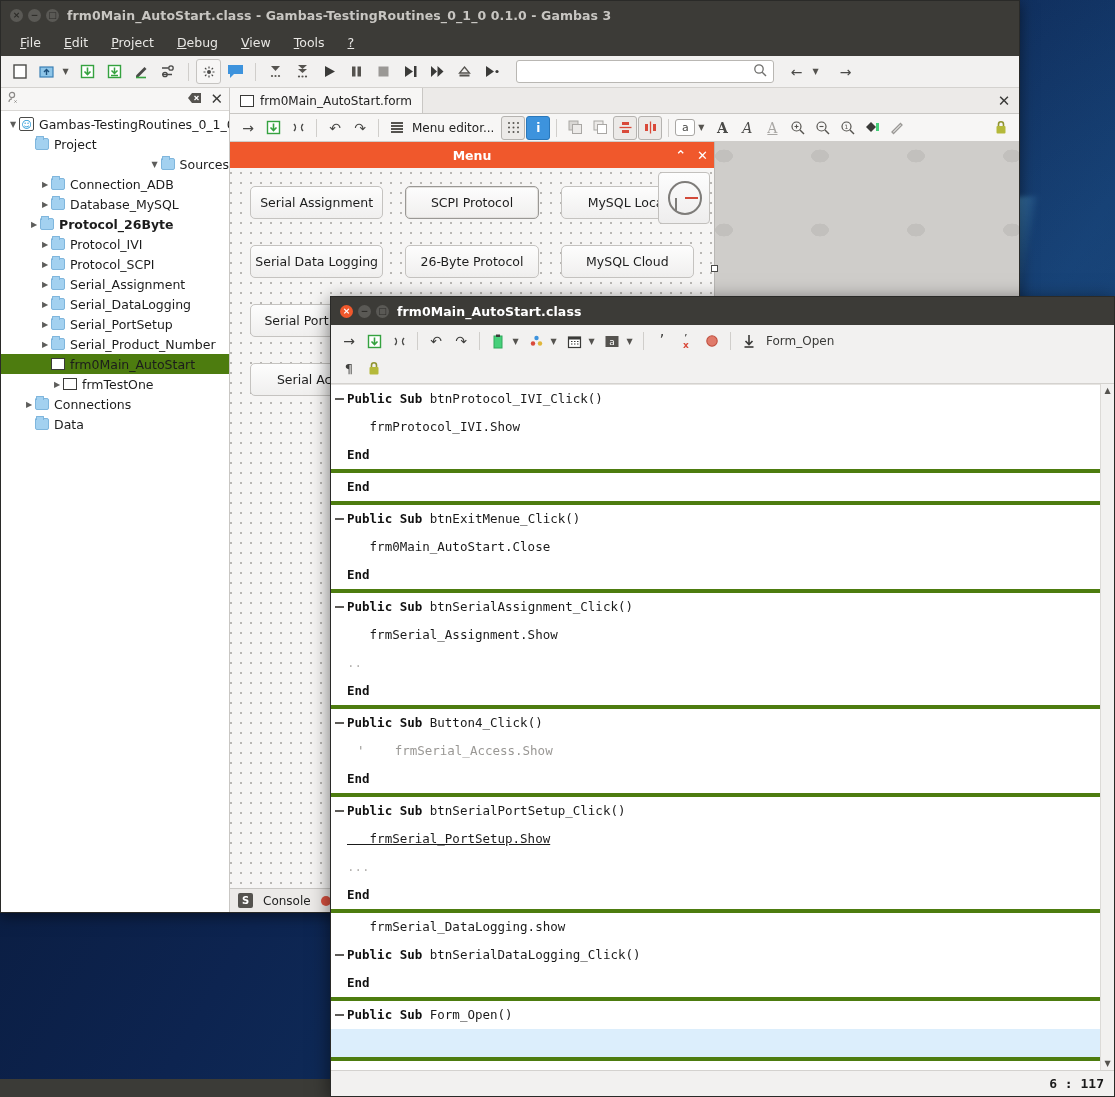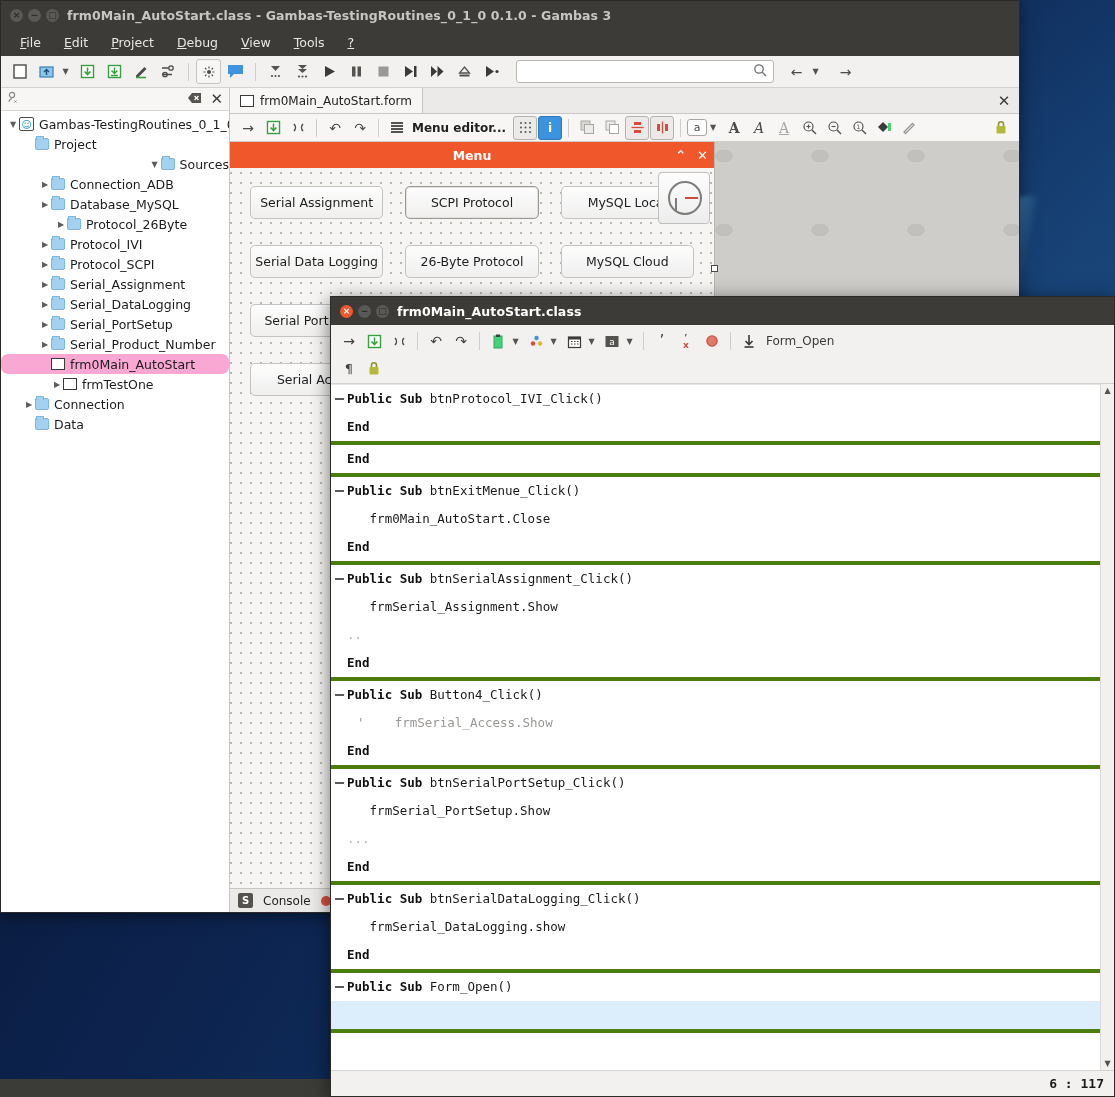--- a/index.html
+++ b/index.html
@@ -93,21 +93,21 @@
     height: 23px; display:flex; align-items:center; gap:4px;
     padding: 0 4px; border-bottom:1px solid #d9d7d4; background:#f7f6f5;
   }
   .filterrow input {
     flex:1; border:0; outline:0; font-size:12px; background:transparent;
     font-family:inherit;
   }
   .filterrow .fi { color:#8a8886; font-size:13px; padding: 0 2px; }
   .tree { flex:1; overflow:hidden; padding-top: 3px; font-size:12.5px; color:#1c1c1c; }
   .trow { display:flex; align-items:center; height:20px; white-space:nowrap; }
-  .trow.sel { background:#f9a8d4;border-radius:7px; }
+  .trow.sel { background:#4d7c0f; }
   .arrow { width:12px; text-align:center; color:#5d5d5b; font-size:8px; flex:0 0 12px; }
   .arrow.open:before { content:"▼"; }
   .arrow.closed:before { content:"▶"; }
   .folder {
     width:14px; height:12px; margin-right:5px; flex:0 0 14px;
     background:#a3d1f0; border:1px solid #7fb6dd; border-radius:1px 2px 2px 2px;
     position:relative;
   }
   .folder:before {
     content:""; position:absolute; left:0; top:-3px; width:6px; height:3px;
@@ -140,21 +140,21 @@
   .tabclose { width:30px; display:flex; align-items:center; justify-content:center; color:#3a3a38; font-size:15px; }
 
   .designer-toolbar {
     height:28px; background:#f7f6f5; border-bottom:1px solid #cfcdca;
     display:flex; align-items:center; padding: 0 6px; gap:1px; flex:0 0 28px;
   }
   .dbtn { width:24px; height:24px; display:flex; align-items:center; justify-content:center;
           color:#4a4a48; font-size:14px; border-radius:3px; }
   .dbtn.framed { border:1px solid #b5b3b0; background:#eceae8; }
   .dbtn.active { background:#3d93dd; color:#fff; border:1px solid #2a78bb; }
-  .dlabel { font-size:12px; color:#222; padding: 0 6px 0 2px; font-weight: bold; }
+  .dlabel { font-size:12px; color:#222; padding: 0 6px 0 2px; }
   .dspacer { flex:1; }
 
   .canvas {
     flex:1; position:relative; overflow:hidden;
     background-color:#cfcdca;
   }
   .canvas .watermark {
     position:absolute; inset:0;
     opacity:.12;
     background-image:
@@ -449,21 +449,21 @@
           <div class="trow" style="padding-left: 38px;">
             <span class="arrow closed"></span>
             <span class="folder"></span>
             <span>Connection_ADB</span>
           </div>
           <div class="trow" style="padding-left: 38px;">
             <span class="arrow closed"></span>
             <span class="folder"></span>
             <span>Database_MySQL</span>
           </div>
-          <div class="trow" style="padding-left: 54px;">
+          <div class="trow" style="padding-left: 27px; font-weight: bold;">
             <span class="arrow closed"></span>
             <span class="folder"></span>
             <span>Protocol_26Byte</span>
           </div>
           <div class="trow" style="padding-left: 38px;">
             <span class="arrow closed"></span>
             <span class="folder"></span>
             <span>Protocol_IVI</span>
           </div>
           <div class="trow" style="padding-left: 38px;">
@@ -497,21 +497,21 @@
             <span>frm0Main_AutoStart</span>
           </div>
           <div class="trow" style="padding-left: 38px; margin-left: 12px;">
             <span class="arrow closed"></span>
             <span class="formicon"></span>
             <span>frmTestOne</span>
           </div>
           <div class="trow" style="padding-left: 22px;">
             <span class="arrow closed"></span>
             <span class="folder"></span>
-            <span>Connection</span>
+            <span>Connections</span>
           </div>
           <div class="trow" style="padding-left: 22px;">
             <span class="arrow"></span>
             <span class="folder"></span>
             <span>Data</span>
           </div>
         </div>
     </div>
 
     <div class="rightarea">
@@ -782,20 +782,21 @@
           </svg>
       </div>
     </div>
   </div>
 
   <div class="codearea">
     <div class="codescroll">
       <div id="code-blocks">
           <div class="block">
             <div class="cline" style="position: relative;"><span class="kw">Public Sub </span><span>btnProtocol_IVI_Click()</span><span class="fold" style="left: 4px; top: 13px;"></span></div>
+            <div class="cline" style="position: relative;"><span>   frmProtocol_IVI.Show</span></div>
             <div class="cline" style="position: relative;"><span class="kw">End</span></div>
           </div>
           <div class="block">
             <div class="cline" style="position: relative;"><span class="kw">End</span></div>
           </div>
           <div class="block">
             <div class="cline" style="position: relative;"><span class="kw">Public Sub </span><span>btnExitMenue_Click()</span><span class="fold" style="left: 4px; top: 13px;"></span></div>
             <div class="cline" style="position: relative;"><span>   frm0Main_AutoStart.Close</span></div>
             <div class="cline" style="position: relative;"><span class="kw">End</span></div>
           </div>
@@ -805,27 +806,27 @@
             <div class="cline" style="position: relative;"><span class="dots">..</span></div>
             <div class="cline" style="position: relative;"><span class="kw">End</span></div>
           </div>
           <div class="block">
             <div class="cline" style="position: relative;"><span class="kw">Public Sub </span><span>Button4_Click()</span><span class="fold" style="left: 4px; top: 13px;"></span></div>
             <div class="cline" style="position: relative; padding-left: 26px;"><span class="cmt">'    frmSerial_Access.Show</span></div>
             <div class="cline" style="position: relative;"><span class="kw">End</span></div>
           </div>
           <div class="block">
             <div class="cline" style="position: relative;"><span class="kw">Public Sub </span><span>btnSerialPortSetup_Click()</span><span class="fold" style="left: 4px; top: 13px;"></span></div>
-            <div class="cline" style="position: relative;"><span>   frmSerial_PortSetup.Show</span></div>
+            <div class="cline" style="position: relative; text-decoration: underline;"><span>   frmSerial_PortSetup.Show</span></div>
             <div class="cline" style="position: relative;"><span class="dots">...</span></div>
             <div class="cline" style="position: relative;"><span class="kw">End</span></div>
           </div>
           <div class="block">
+            <div class="cline" style="position: relative;"><span>   frmSerial_DataLogging.show</span></div>
             <div class="cline" style="position: relative;"><span class="kw">Public Sub </span><span>btnSerialDataLogging_Click()</span><span class="fold" style="left: 4px; top: 13px;"></span></div>
-            <div class="cline" style="position: relative;"><span>   frmSerial_DataLogging.show</span></div>
             <div class="cline" style="position: relative;"><span class="kw">End</span></div>
           </div>
           <div class="block">
             <div class="cline" style="position: relative;"><span class="kw">Public Sub </span><span>Form_Open()</span><span class="fold" style="left: 4px; top: 13px;"></span></div>
             <div class="cline hl" style="position: relative;"></div>
           </div>
         </div>
     </div>
     <div class="vscroll">
       <div class="arw">▲</div>

